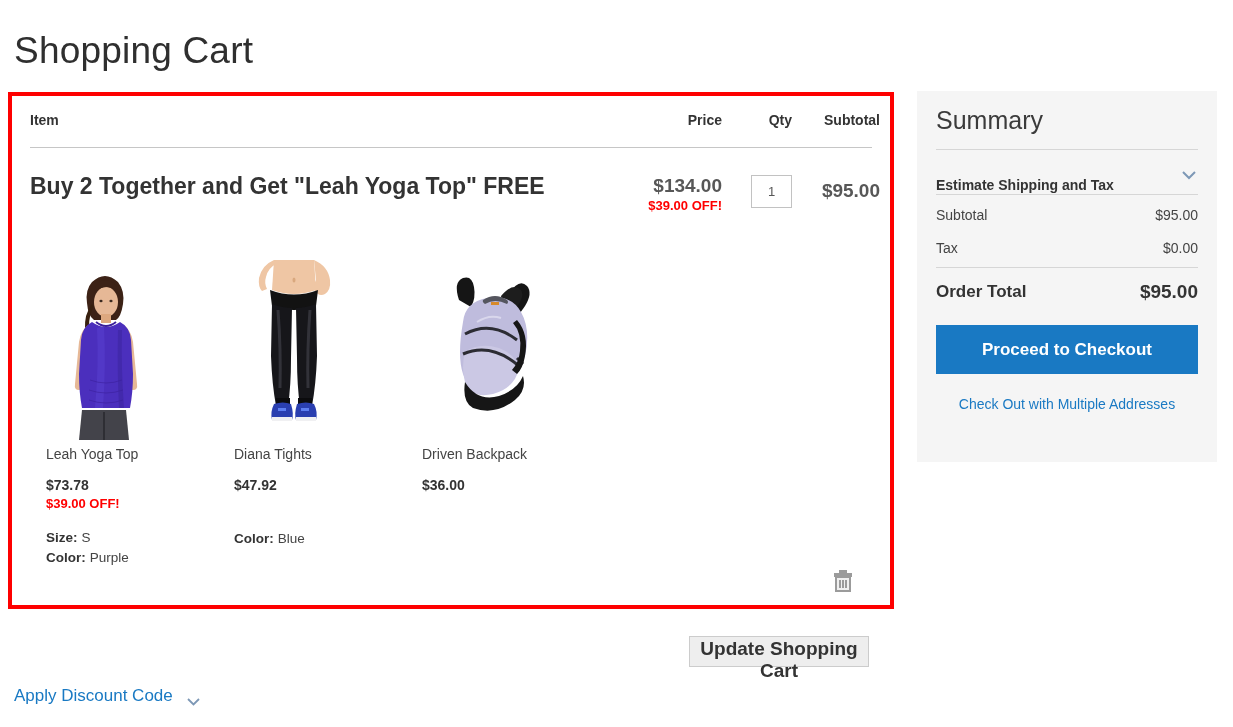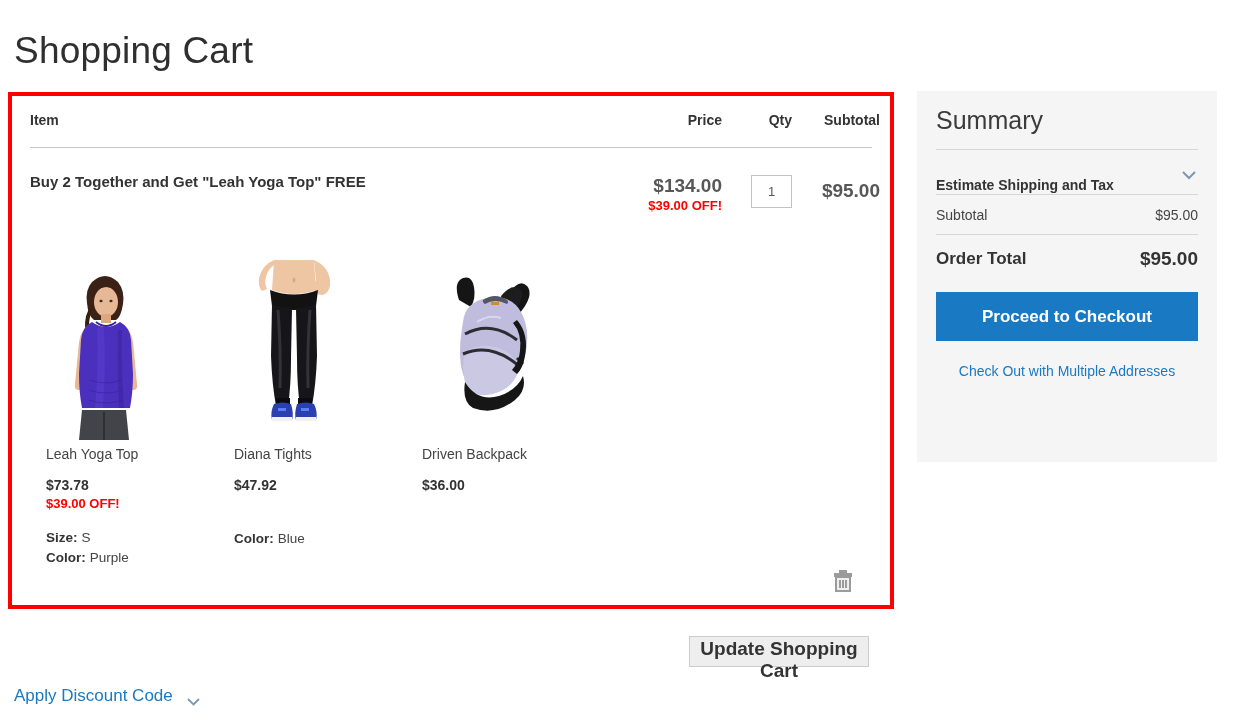--- a/index.html
+++ b/index.html
@@ -62,21 +62,21 @@
     text-align: right;
     font-size: 14px; font-weight: bold; color: #333333;
   }
 
   
   .item-row { position: relative; margin: 0 18px; }
 
   .bundle-title {
     position: absolute;
     left: 0; top: 25px;
-    font-size: 15px;
+    font-size: 23px;
     font-weight: bold;
     color: #333333;
     white-space: nowrap;
   }
 
   .price-cell {
     position: absolute;
     left: 600px; width: 92px; top: 26px;
     text-align: right;
   }
@@ -484,20 +484,24 @@
           <path d="M1 1 L7 7 L13 1" stroke="#7d98b6" stroke-width="2" fill="none"></path>
         </svg>
       </div>
     </div>
     <div class="divider"></div>
 
     <div class="total-row first">
       <div class="lbl">Subtotal</div>
       <div class="val">$95.00</div>
     </div>
+    <div class="total-row">
+      <div class="lbl">Tax</div>
+      <div class="val">$0.00</div>
+    </div>
 
     <div class="divider"></div>
 
     <div class="grand-row">
       <div class="lbl">Order Total</div>
       <div class="val">$95.00</div>
     </div>
 
     <button class="checkout-btn">Proceed to Checkout</button>
     <a class="multi-link">Check Out with Multiple Addresses</a>

